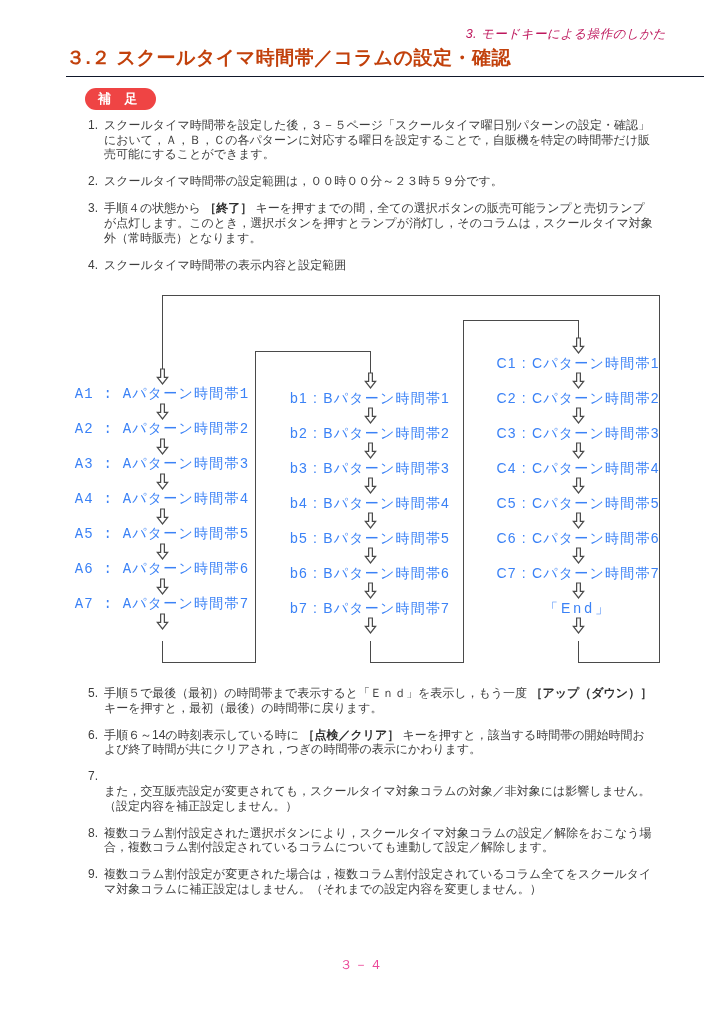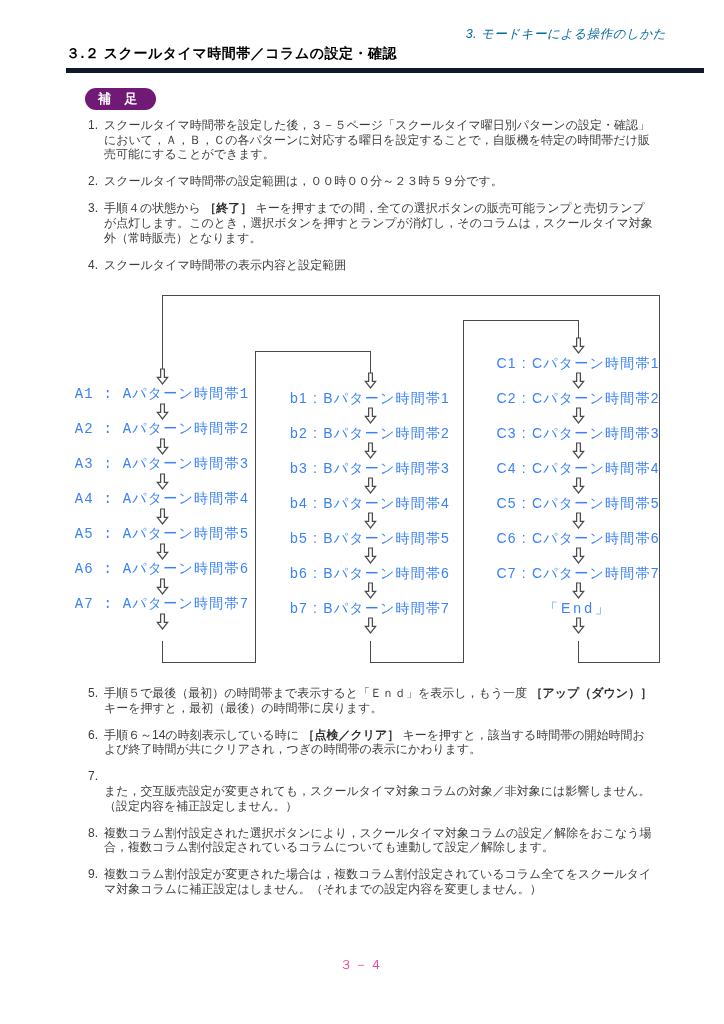--- a/index.html
+++ b/index.html
@@ -6,33 +6,33 @@
   .page{
     position:relative;
     width:724px;height:1024px;
     background:#ffffff;
     font-family:"Liberation Sans","DejaVu Sans",sans-serif;
     color:#3f3f3f;
     overflow:hidden;
   }
   .running-header{
     position:absolute;top:26px;right:58px;
-    font-size:12.5px;font-style:italic;color:#0369a1;
+    font-size:12.5px;font-style:italic;color:#be185d;
     letter-spacing:0.5px;
   }
   .page-title{
     position:absolute;left:66px;top:45px;width:638px;
-    font-size:14px;font-weight:bold;color:#000000;
+    font-size:19px;font-weight:bold;color:#c2410c;
     letter-spacing:0.5px;
-    border-bottom:5px solid #0f172a;
+    border-bottom:1px solid #0f172a;
     padding-bottom:5px;margin:0;
   }
   .supp-badge{
     position:absolute;left:85px;top:88px;
-    background:#701a75;color:#ffffff;
+    background:#ef4444;color:#ffffff;
     border-radius:12px;
     padding:3px 13px;
     font-size:13px;font-weight:bold;letter-spacing:5px;
     line-height:16px;
   }
   .notes{
     position:absolute;left:88px;width:566px;
     list-style:none;margin:0;padding:0;
     font-size:12px;line-height:14.6px;color:#3d3d3d;
   }

